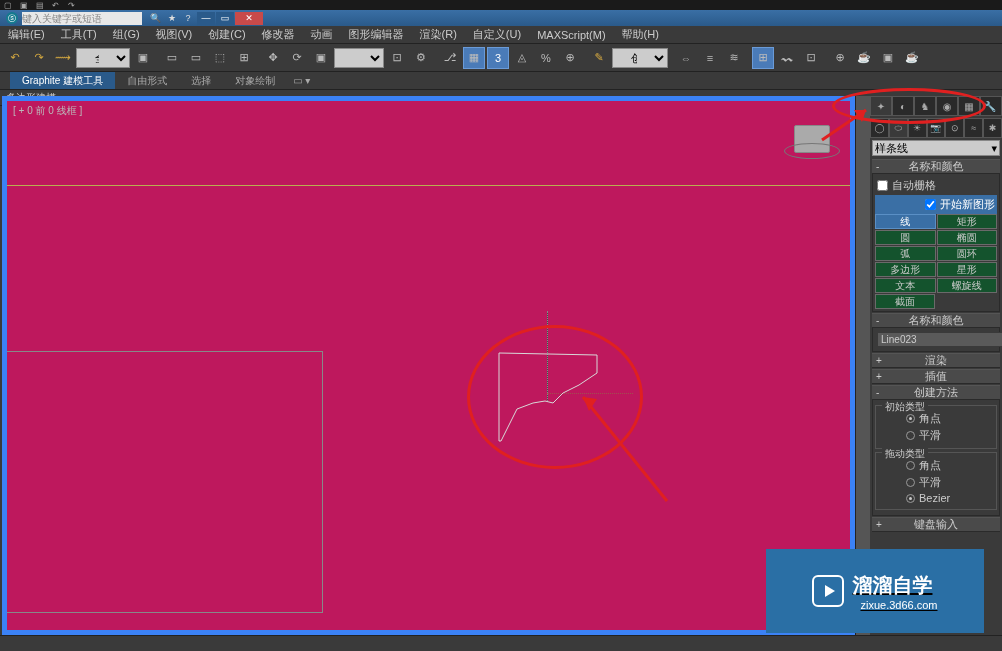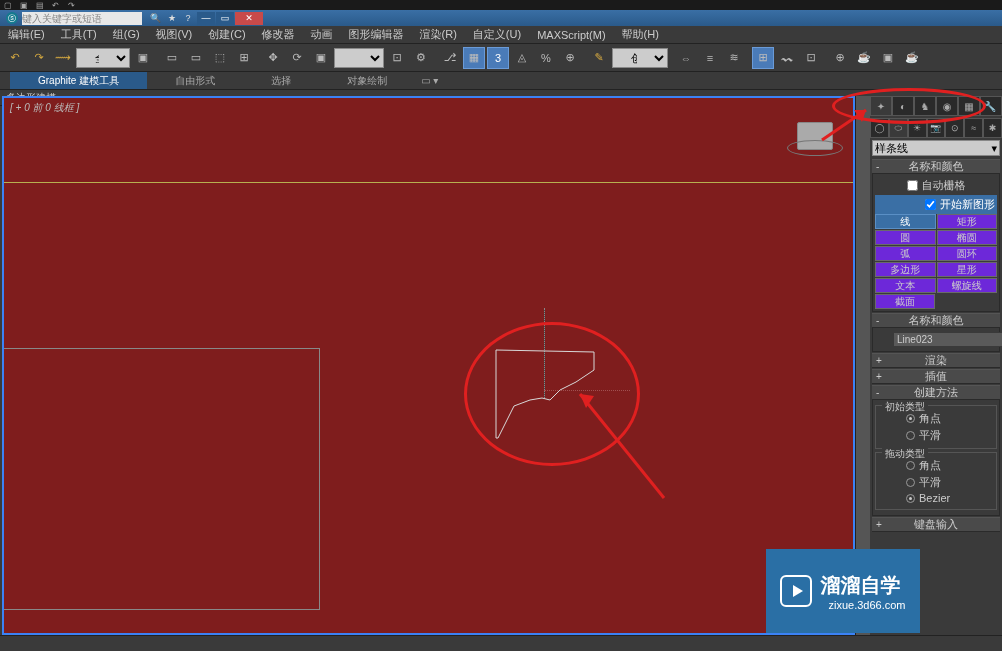--- a/index.html
+++ b/index.html
@@ -27,32 +27,32 @@
 
 .maintoolbar { height: 28px; background: #3a3a3a; display: flex; align-items: center; border-bottom: 1px solid #222; padding: 0 4px; gap: 2px; }
 .maintoolbar .tbtn { width: 22px; height: 22px; display: flex; align-items: center; justify-content: center; color: #bbb; font-size: 11px; border: 1px solid transparent; }
 .maintoolbar .tbtn.active { background: #4a7bb8; border: 1px solid #6a9bd8; }
 .maintoolbar .tbtn.yellow { color: #d4a840; }
 .maintoolbar .sel { height: 20px; background: #ccc; border: 1px solid #888; font-size: 11px; padding: 0 14px; }
 .maintoolbar .sep { width: 3px; }
 
 
 .ribbon { height: 18px; background: #3a3a3a; display: flex; align-items: center; border-bottom: 1px solid #222; }
-.ribbon .rtab { padding: 0 28px; color: #aaa; height: 100%; display: flex; align-items: center; font-size: 10px; }
+.ribbon .rtab { padding: 0 12px; color: #aaa; height: 100%; display: flex; align-items: center; font-size: 10px; }
 .ribbon .rtab.active { background: #2a5a8a; color: #fff; }
 
 
 .subribbon { height: 16px; background: #3a3a3a; display: flex; align-items: center; padding: 0 6px; color: #ccc; font-size: 10px; border-bottom: 1px solid #222; }
 
 
 .content { position: absolute; top: 96px; left: 0; right: 0; bottom: 16px; display: flex; }
 
 
 .viewport-wrap { flex: 1; position: relative; border-right: 1px solid #222; }
-.viewport { position: absolute; top: 0; left: 2px; right: 0; bottom: 0; background: #7f1d1d; border: 2px solid #3b82f6; font-style: italic; }
+.viewport { position: absolute; top: 0; left: 2px; right: 0; bottom: 0; background: #be185d; border: 5px solid #3b82f6; }
 .viewport-label { position: absolute; top: 3px; left: 6px; color: #bbb; font-size: 10px; }
 .viewport-inner { position: absolute; top: 84px; left: 0; right: 0; bottom: 0; border-top: 1px solid #b8b050; }
 .viewport-leftbox { position: absolute; top: 250px; left: 0; width: 316px; height: 262px; border: 1px solid #888; border-left: none; }
 .viewcube { position: absolute; top: 24px; right: 20px; width: 36px; height: 28px; background: #aaa; border: 1px solid #888; display: flex; align-items: center; justify-content: center; color: #666; font-size: 8px; border-radius: 2px; }
 .viewcube-ring { position: absolute; top: 42px; right: 10px; width: 56px; height: 16px; border: 1px solid #777; border-radius: 50%; }
 
 
 .cross-v { position: absolute; left: 540px; top: 210px; width: 1px; height: 90px; background: #4a4a4a; border-left: 1px dotted #888; }
 .cross-h { position: absolute; left: 540px; top: 292px; width: 86px; height: 1px; border-top: 1px dotted #a05050; }
 .shape { position: absolute; left: 492px; top: 252px; }
@@ -77,38 +77,38 @@
 
 .rollout-hdr { height: 15px; background: #4a4a4a; color: #ccc; display: flex; align-items: center; justify-content: center; font-size: 10px; border-top: 1px solid #555; border-bottom: 1px solid #2a2a2a; position: relative; margin: 1px 2px 0 2px; }
 .rollout-hdr .pm { position: absolute; left: 4px; font-size: 10px; }
 
 .rollout-body { padding: 2px; margin: 0 2px; border: 1px solid #2a2a2a; border-top: none; }
 
 .chk-row { display: flex; align-items: center; padding: 2px; color: #ccc; font-size: 10px; gap: 4px; }
 .chk-row input { width: 11px; height: 11px; }
 
 .btn-grid { display: grid; grid-template-columns: 1fr 1fr; gap: 1px; }
-.pbtn { height: 15px; background: #6d28d9; color: #ccc; display: flex; align-items: center; justify-content: center; font-size: 10px; border: 1px solid #6a6a6a; }
+.pbtn { height: 15px; background: #14532d; color: #ccc; display: flex; align-items: center; justify-content: center; font-size: 10px; border: 1px solid #6a6a6a; }
 .pbtn.active { background: #3a6fa5; color: #fff; border-color: #5a8fc5; }
 .pbtn.half { width: 60px; }
 
-.name-row { display: flex; gap: 2px; padding: 2px; margin-left: 16px; }
+.name-row { display: flex; gap: 2px; padding: 2px; }
 .name-row input { flex: 1; height: 15px; background: #5a5a5a; border: 1px solid #3a3a3a; color: #ccc; font-size: 10px; padding: 0 3px; }
 
 .grp { border: 1px solid #555; margin: 3px 0; padding: 4px 6px 4px 6px; position: relative; }
 .grp-title { position: absolute; top: -6px; left: 6px; background: #3a3a3a; padding: 0 3px; color: #ccc; font-size: 10px; }
 .radio-row { display: flex; align-items: center; color: #ccc; font-size: 10px; padding: 1px 0 1px 24px; gap: 4px; }
 .radio-row .rdot { width: 9px; height: 9px; border: 1px solid #999; border-radius: 50%; position: relative; }
 .radio-row .rdot.on::after { content: ''; position: absolute; top: 2px; left: 2px; width: 3px; height: 3px; background: #ccc; border-radius: 50%; }
 
 
 .statusbar { position: absolute; bottom: 0; left: 0; right: 0; height: 16px; background: #3a3a3a; border-top: 1px solid #222; }
 
 
-.watermark { position: absolute; left: 766px; bottom: 18px; width: 154px; height: 84px; background: #2a6fa5; display: flex; align-items: center; justify-content: center; gap: 8px; }
+.watermark { position: absolute; left: 766px; bottom: 18px; width: 218px; height: 84px; background: #2a6fa5; display: flex; align-items: center; justify-content: center; gap: 8px; text-decoration: underline; }
 .watermark .wlogo { width: 32px; height: 32px; border: 2px solid #fff; border-radius: 6px; display: flex; align-items: center; justify-content: center; }
 .watermark .wlogo::before { content: ''; width: 0; height: 0; border-left: 10px solid #fff; border-top: 6px solid transparent; border-bottom: 6px solid transparent; margin-left: 3px; }
 .watermark .wtext { color: #fff; }
 .watermark .wtext .big { font-size: 20px; font-weight: bold; }
 .watermark .wtext .small { font-size: 11px; margin-left: 8px; }
 
 .arrow-svg { position: absolute; pointer-events: none; }
 </style>
 </head>
 <body>
@@ -251,21 +251,21 @@
     <div class="cmd-dd">
       <span>样条线</span>
         <span>▾</span>
     </div>
 
     <div class="rollout-hdr">
       <span class="pm">-</span>
       <span>名称和颜色</span>
     </div>
     <div class="rollout-body">
-      <div class="chk-row" style="justify-content:center">
+      <div class="chk-row" style="justify-content:flex-start">
         <input type="checkbox" style="">
         <span>自动栅格</span>
       </div>
       <div class="chk-row" style="background:#3a6fa5;color:#fff;justify-content:flex-end">
         <input type="checkbox" checked="" style="">
         <span>开始新图形</span>
       </div>
       <div class="btn-grid">
         <div class="pbtn active">线</div>
         <div class="pbtn">矩形</div>

